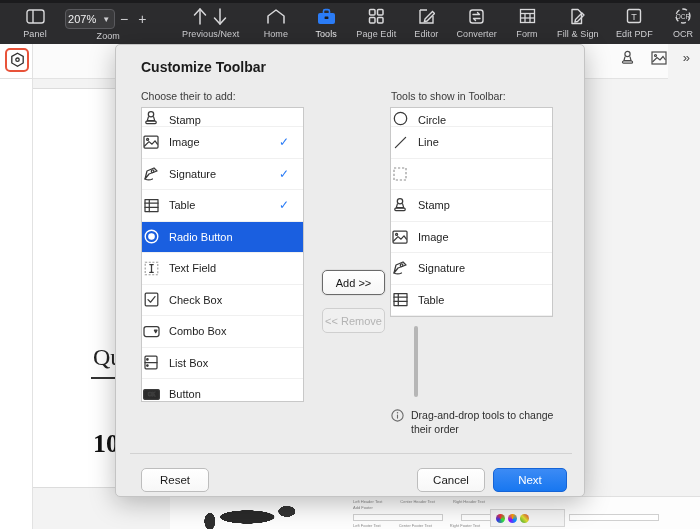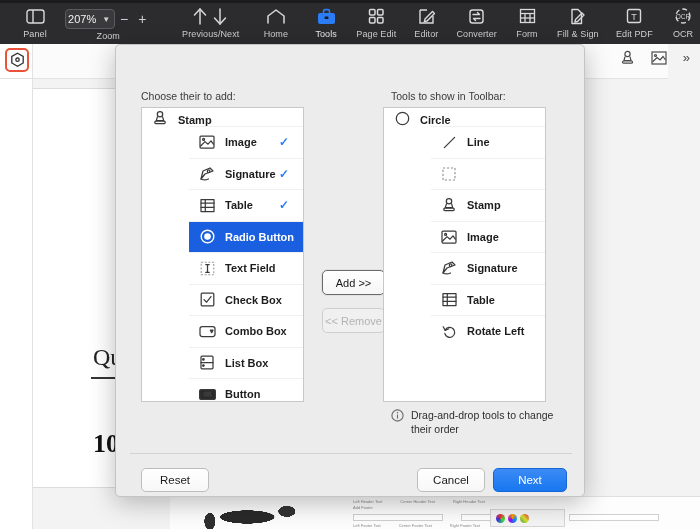--- a/index.html
+++ b/index.html
@@ -157,31 +157,29 @@
   .lbl-left { left: 25px; top: 45px; }
   .lbl-right { left: 275px; top: 45px; }
 
   .listbox {
     position: absolute;
     background: #ffffff;
     border: 1px solid #c8c8c8;
     overflow: hidden;
   }
   .list-left  { left: 25px;  top: 62px; width: 163px; height: 295px; }
-  .list-right { left: 267px; top: 62px; width: 163px; height: 295px; }
+  .list-right { left: 274px; top: 62px; width: 163px; height: 210px; }
 
   .litem {
     display: flex; align-items: center;
     height: 31.5px;
-    padding-left: 9px;
     font-size: 11px; color: #1d1d1d;
     position: relative;
-    font-weight: bold;
-  }
-  .litem + .litem { border-top: 1px solid #f0f0f0; margin-left: 47px; }
+  }
+  .litem + .litem { border-top: 1px solid #f0f0f0; }
   .litem .ico {
     width: 18px; height: 16px; margin-right: 9px;
     display: flex; align-items: center; justify-content: center;
     flex: 0 0 18px;
   }
   .litem.selected {
     background: #1a5fe0;
     color: #ffffff;
   }
   .litem.selected .ico svg { stroke: #ffffff; }
@@ -480,20 +478,21 @@
     <svg width="15" height="16" viewBox="0 0 15 16">
         <g fill="none" stroke="#2f2f2f" stroke-width="1.3">
           <polygon points="7.5,1.2 13.2,4.4 13.2,11 7.5,14.3 1.8,11 1.8,4.4"></polygon>
           <circle cx="7.5" cy="7.7" r="1.7"></circle>
         </g>
       </svg>
   </div>
 
   <div class="dialog">
 
+    <div class="dlg-title">Customize Toolbar</div>
     <div class="col-label lbl-left">Choose their to add:</div>
     <div class="col-label lbl-right">Tools to show in Toolbar:</div>
 
     <div class="listbox list-left" id="list-left">
         <div class="litem clipped-top">
           <span class="ico" style="color: rgb(59, 59, 59);">
             <svg width="16" height="16" viewBox="0 0 16 16">
               <g fill="none" stroke="#3b3b3b" stroke-width="1.25" stroke-linecap="round" stroke-linejoin="round">
                 <circle cx="8" cy="4.2" r="2.7"></circle>
                 <path d="M5.4 6.9 L4.3 10.6 h7.4 L10.6 6.9"></path>

